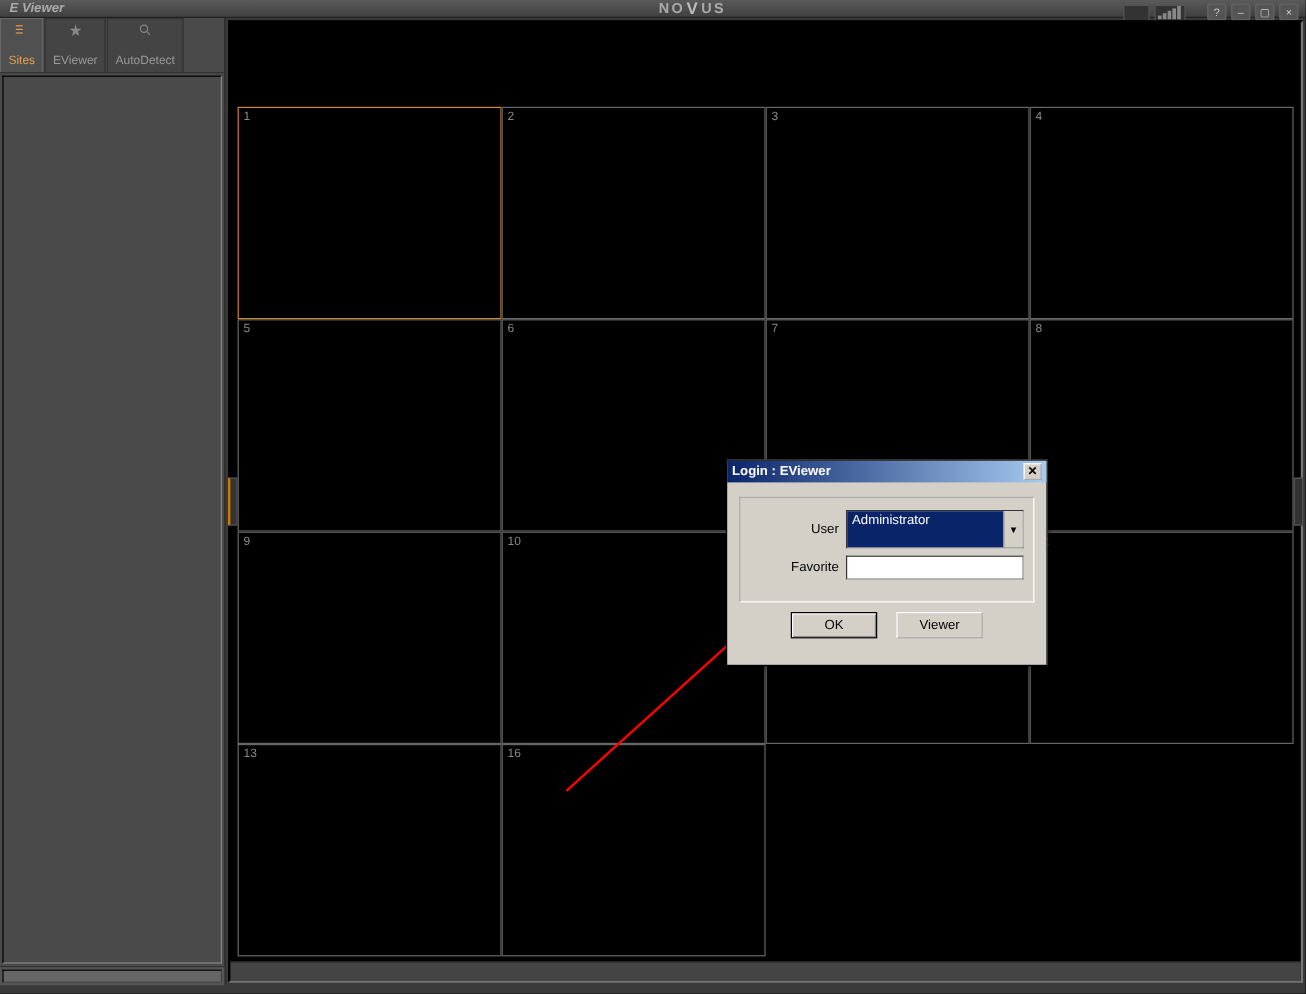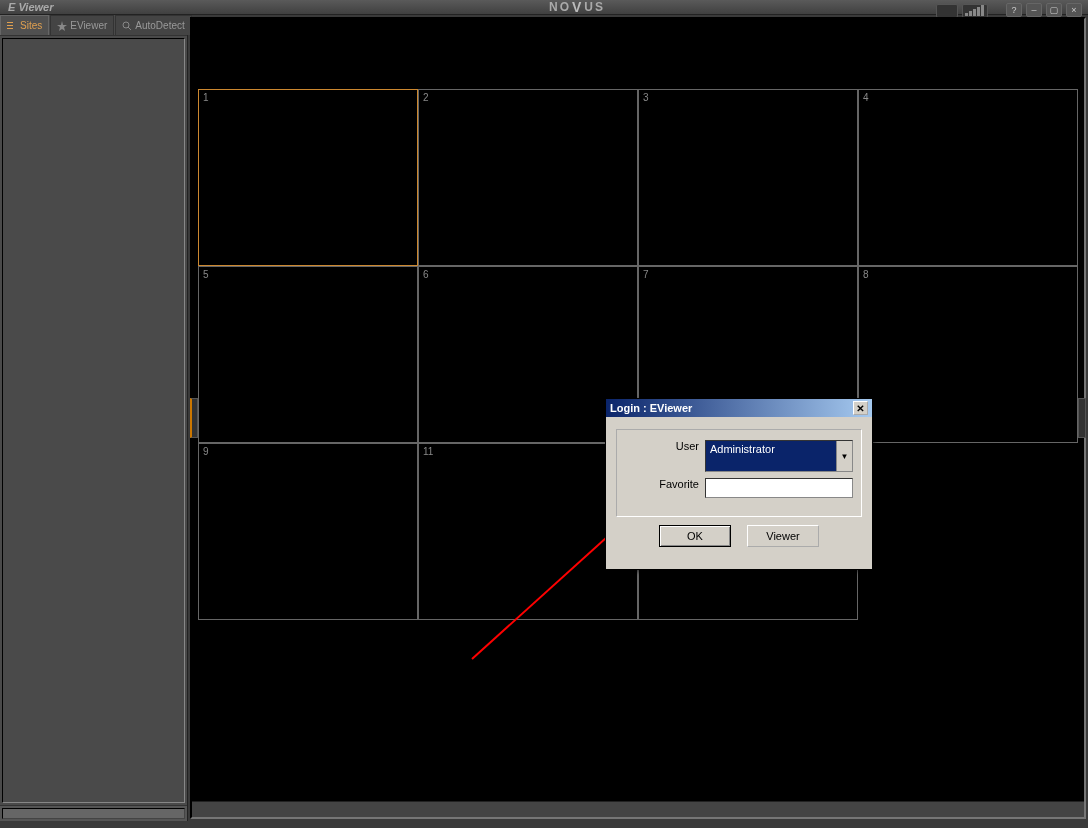--- a/index.html
+++ b/index.html
@@ -13,46 +13,46 @@
   .wc-btn { width: 16px; height: 14px; background: #555; border: 1px solid #666; border-radius: 2px; display: flex; align-items: center; justify-content: center; font-size: 9px; color: #ccc; cursor: pointer; }
   .extra-controls { position: absolute; right: 100px; top: 4px; display: flex; gap: 4px; }
   .ext-btn { width: 22px; height: 14px; background: #333; border: 1px solid #555; border-radius: 2px; }
   .signal { width: 26px; height: 14px; border: 1px solid #555; background: #333; border-radius: 2px; display: flex; align-items: flex-end; padding: 1px 2px; gap: 1px; }
   .signal i { display:block; width:3px; background:#888; }
 
   .main { display: flex; height: calc(100% - 22px); }
 
   .sidebar { width: 188px; background: #4a4a4a; border-right: 1px solid #222; display: flex; flex-direction: column; }
   .tabs { display: flex; border-bottom: 1px solid #333; }
-  .tab { font-size: 10px; color: #999; padding: 4px 6px; border: 1px solid #333; border-bottom: none; background: #444; display: flex; align-items: center; gap: 3px; cursor: pointer; margin-right: 1px; }
+  .tab { font-size: 10px; color: #999; padding: 4px 6px; border: 1px solid #333; border-bottom: none; background: #444; display: flex; align-items: center; gap: 15px; cursor: pointer; margin-right: 1px; flex-direction: column; }
   .tab.active { color: #e0a050; border-color: #666; background: #505050; }
   .tab .ticon { width: 10px; height: 10px; display: inline-block; }
   .sidebar-body { flex: 1; background: #4a4a4a; border: 1px inset #333; margin: 2px; }
   .sidebar-scroll { height: 16px; background: #555; border-top: 1px solid #333; display: flex; }
   .sidebar-scroll .sb-track { flex: 1; background: #666; margin: 2px; border: 1px inset #444; }
 
   .viewer { flex: 1; background: #000; position: relative; border: 2px inset #222; margin: 2px; }
   .grid { position: absolute; left: 6px; right: 6px; top: 70px; bottom: 20px; display: grid; grid-template-columns: repeat(4, 1fr); grid-template-rows: repeat(4, 1fr); }
   .cell { border: 1px solid #666; position: relative; background: #000; }
   .cell.selected { border: 1px solid #cc8830; }
   .cell .num { position: absolute; top: 2px; left: 4px; font-size: 10px; color: #888; }
 
   .handle-left, .handle-right { position: absolute; top: 50%; width: 8px; height: 40px; background: #333; border: 1px solid #555; transform: translateY(-50%); cursor: pointer; }
   .handle-left { left: -2px; border-left: 2px solid #cc7700; }
   .handle-right { right: -2px; }
 
   .bottom-scroll { position:absolute; left:0; right:0; bottom:0; height:16px; background:#444; border-top:1px solid #222; }
 
   
-  .dialog { position: absolute; left: 413px; top: 379px; width: 268px; background: #d4d0c8; border: 1px solid #000; box-shadow: 2px 2px 4px rgba(0,0,0,0.5); }
+  .dialog { position: absolute; left: 413px; top: 364px; width: 268px; background: #d4d0c8; border: 1px solid #000; box-shadow: 2px 2px 4px rgba(0,0,0,0.5); }
   .dlg-title { height: 18px; background: linear-gradient(to right, #0a246a, #a6caf0); color: #fff; font-size: 11px; font-weight: bold; padding: 2px 4px; display: flex; align-items: center; justify-content: space-between; }
   .dlg-close { width: 15px; height: 14px; background: #d4d0c8; border: 1px outset #fff; color: #000; font-size: 10px; display: flex; align-items: center; justify-content: center; cursor: pointer; font-family: Arial; }
   .dlg-body { padding: 12px 10px; }
   .inner-panel { border: 1px inset #fff; padding: 10px 8px 12px 8px; background: #d4d0c8; }
-  .form-row { display: flex; align-items: flex-start; margin-bottom: 6px; }
+  .form-row { display: flex; align-items: center; margin-bottom: 6px; }
   .form-row label { width: 80px; text-align: right; font-size: 11px; color: #000; padding-right: 6px; }
   .form-row .field { flex: 1; }
   .combo { display: flex; width: 100%; height: 32px; border: 1px inset #888; background: #fff; }
   .combo .sel { flex: 1; background: #0a246a; color: #fff; font-size: 11px; padding: 2px 4px; }
   .combo .dd { width: 16px; background: #d4d0c8; border-left: 1px solid #888; display: flex; align-items: center; justify-content: center; font-size: 8px; cursor: pointer; }
   .pw-input { width: 100%; height: 20px; border: 1px inset #888; background: #fff; font-size: 11px; padding: 2px 4px; }
   .dlg-buttons { display: flex; justify-content: center; gap: 16px; padding: 8px 0 10px 0; }
   .dlg-btn { width: 72px; height: 22px; background: #d4d0c8; border: 1px outset #fff; font-size: 11px; cursor: pointer; }
   .dlg-btn.default { border: 1px solid #000; box-shadow: inset 1px 1px 0 #fff, inset -1px -1px 0 #888; }
 
@@ -149,24 +149,33 @@
         <div class="cell">
           <span class="num">7</span>
         </div>
         <div class="cell">
           <span class="num">8</span>
         </div>
         <div class="cell">
           <span class="num">9</span>
         </div>
         <div class="cell">
+          <span class="num">10</span>
+        </div>
+        <div class="cell">
           <span class="num">11</span>
         </div>
         <div class="cell">
           <span class="num">12</span>
+        </div>
+        <div class="cell">
+          <span class="num">13</span>
+        </div>
+        <div class="cell">
+          <span class="num">16</span>
         </div>
       </div>
     <div class="bottom-scroll"></div>
 
     <svg class="arrow-svg" width="180" height="160">
       <defs>
         <marker id="ah" markerWidth="10" markerHeight="10" refX="8" refY="3" orient="auto">
           <polygon points="0,0 10,3 0,6" fill="#ff0000"></polygon>
         </marker>
       </defs>

